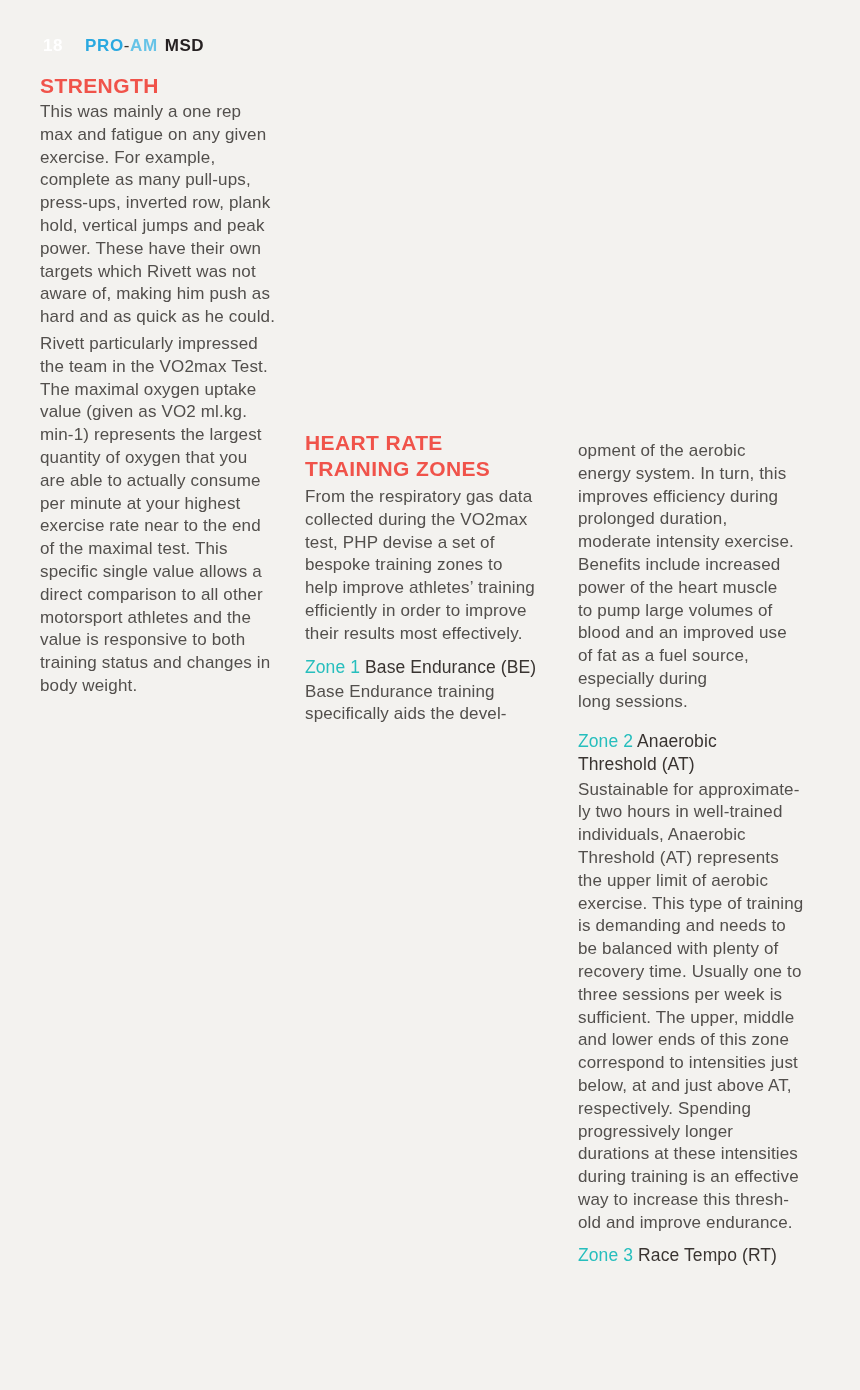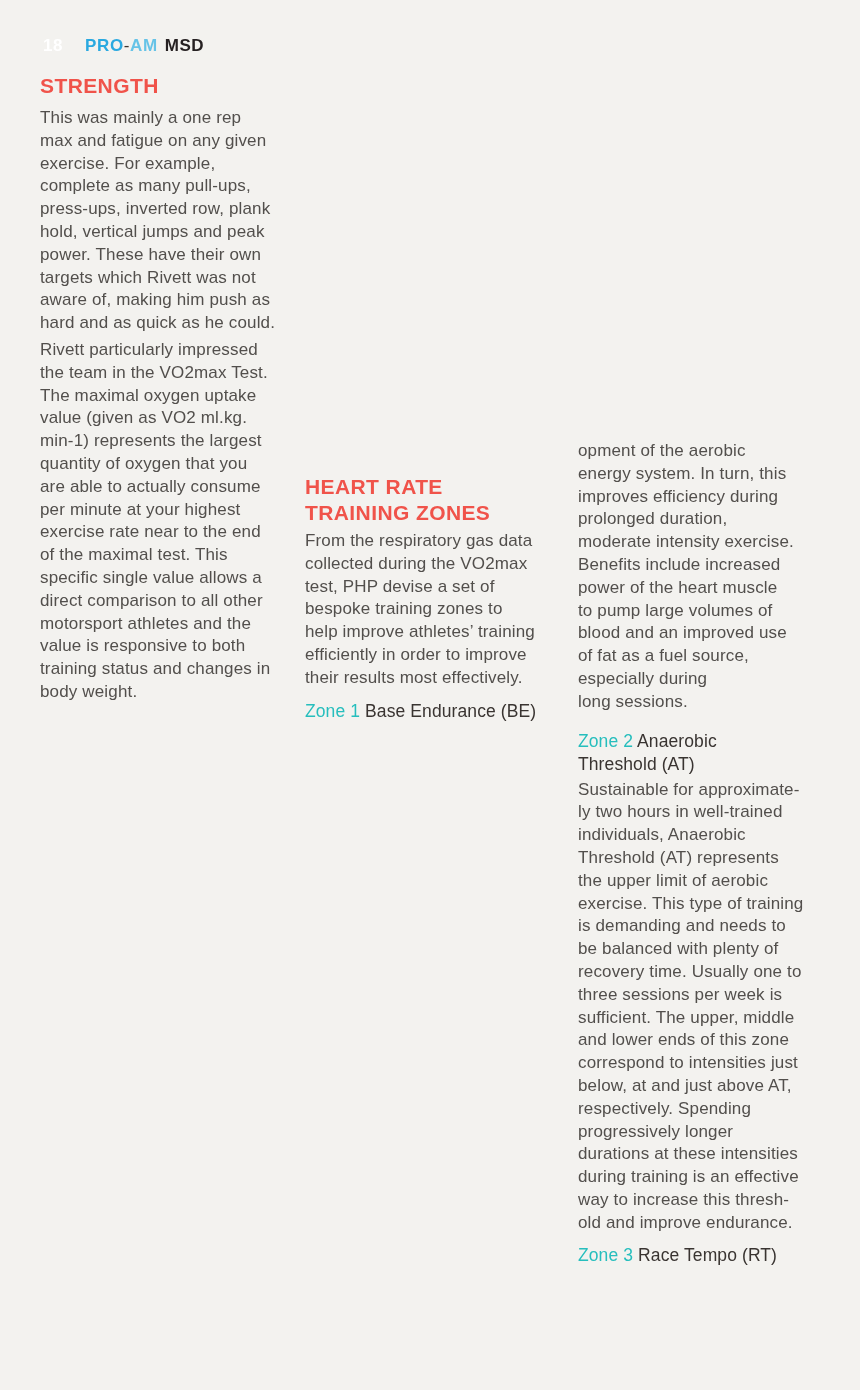--- a/index.html
+++ b/index.html
@@ -35,39 +35,39 @@
   .brand-pro { color: var(--blue); }
   .brand-hyphen { color: var(--dark); font-weight: 400; }
   .brand-am { color: var(--blue-light); font-weight: 700; }
   .brand-msd { color: var(--msd); margin-left: 7px; }
 
   .col { position: absolute; }
   .col1 { left: 40px; top: 74px;  width: 288px; }
   .col2 { left: 305px; top: 430px; width: 274px; }
   .col3 { left: 578px; top: 436px; width: 274px; }
 
-  .lines { white-space: pre-line; margin-top: 44px; }
+  .lines { white-space: pre-line; }
 
   .red-heading {
     color: var(--red);
     font-size: 21px;
     line-height: 26px;
     font-weight: 700;
     letter-spacing: 0.4px;
   }
   .col1 .red-heading { line-height: 24px; }
 
   p.body {
     color: var(--body);
     font-size: 17px;
     line-height: 22.8px;
     letter-spacing: 0.15px;
     margin-top: 4px;
   }
-  .col1 .red-heading + p.body { margin-top: 9px; }
+  .col1 .red-heading + p.body { margin-top: 3px; }
   .heading-gap { margin-top: 13px; }
 
   .zone { margin-top: 10px; }
   .zone3 { margin-top: 9px; }
   .col3 .zone2 { margin-top: 16px; }
   .zone-heading {
     font-size: 17.5px;
     line-height: 23px;
     font-weight: 400;
     letter-spacing: 0.1px;
@@ -124,20 +124,22 @@
 test, PHP devise a set of
 bespoke training zones to
 help improve athletes’ training
 efficiently in order to improve
 their results most effectively.</p>
     <div class="zone">
       <h3 class="zone-heading">
         <span class="zl">Zone 1</span>
         <span class="zt lines">Base Endurance (BE)</span>
       </h3>
+      <p class="body lines">Base Endurance training
+specifically aids the devel-</p>
     </div>
   </section>
 
   <section class="col col3">
     <p class="body lines">opment of the aerobic
 energy system. In turn, this
 improves efficiency during
 prolonged duration,
 moderate intensity exercise.
 Benefits include increased

